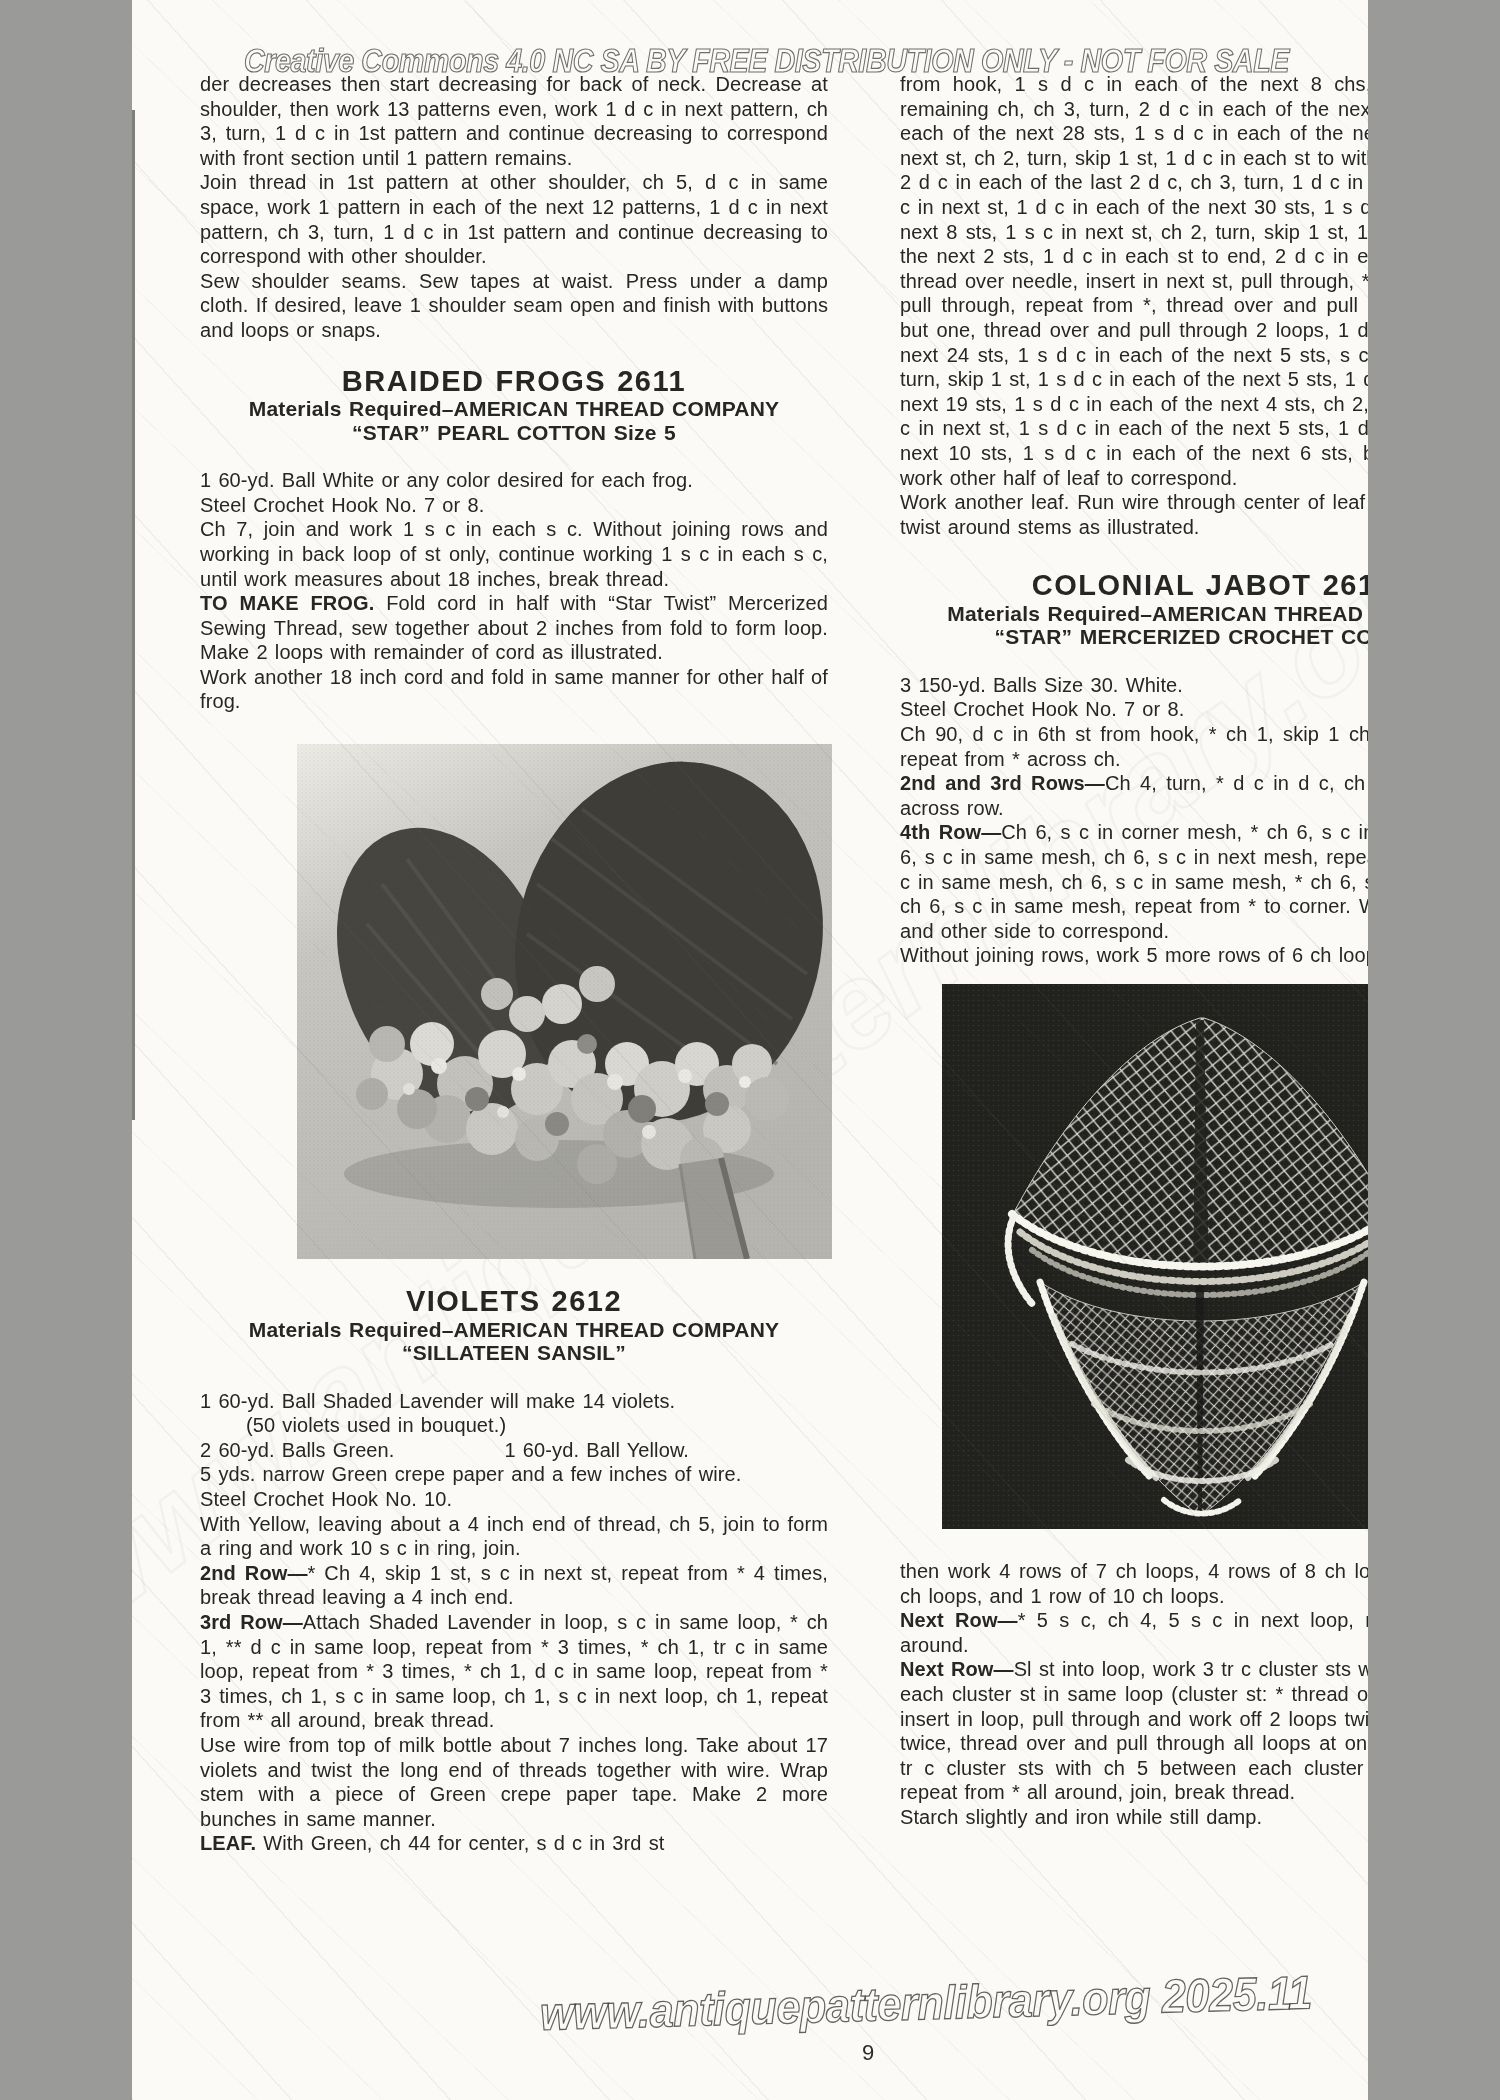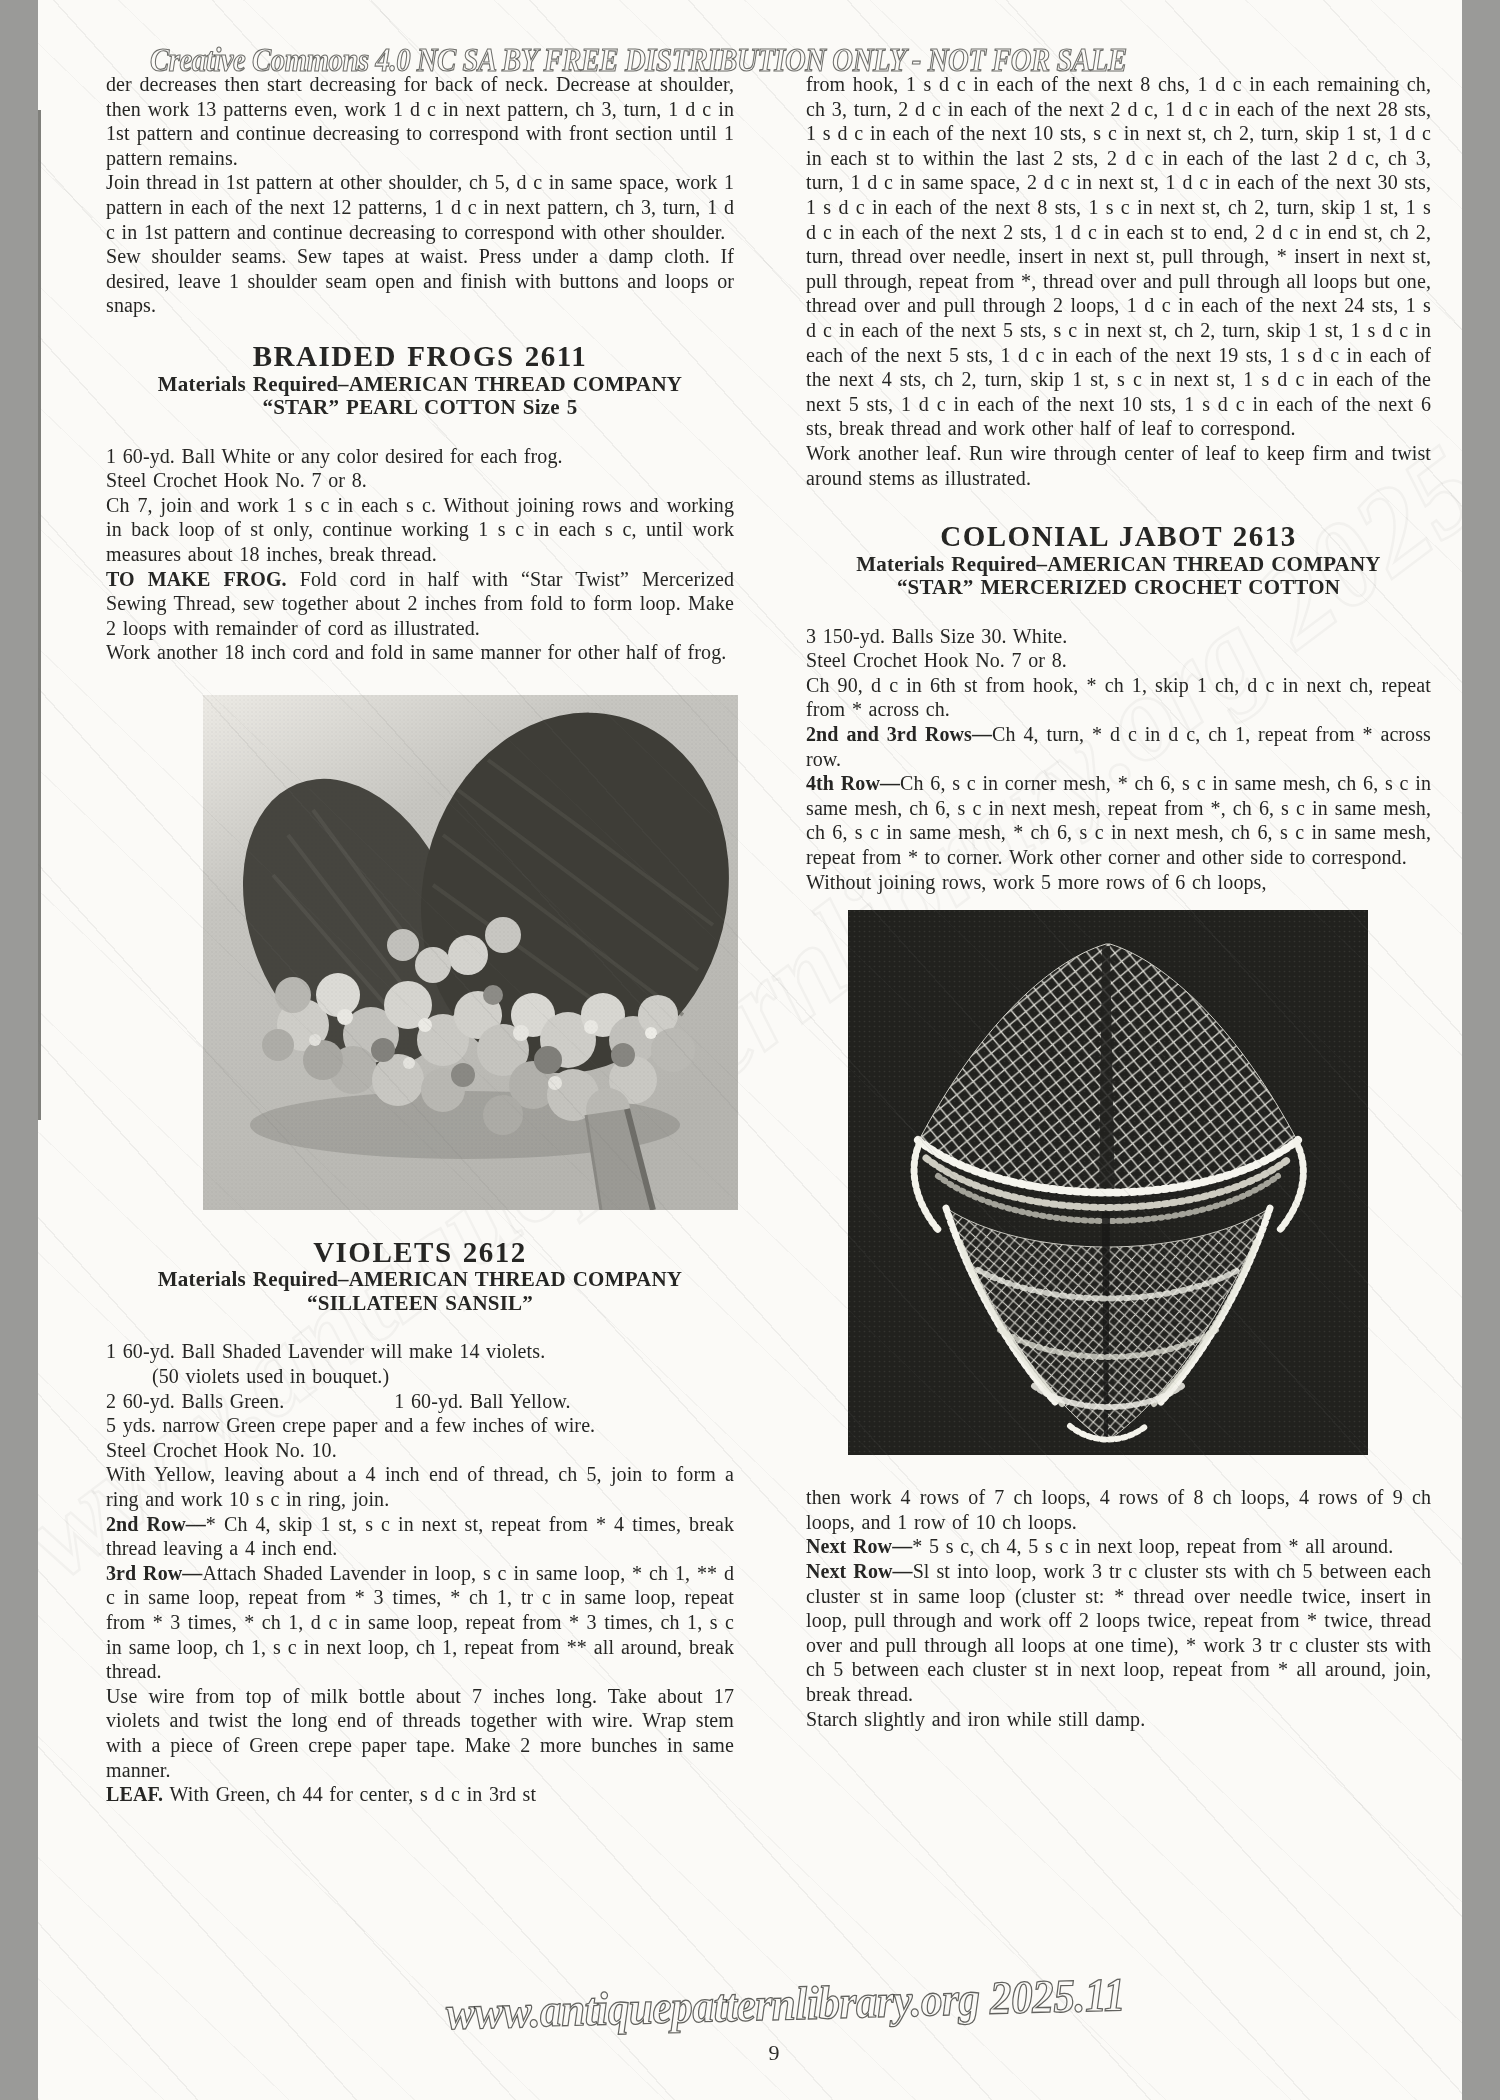--- a/index.html
+++ b/index.html
@@ -1,19 +1,19 @@
 <!DOCTYPE html>
 <html><head>
 <meta charset="utf-8">
 <style>
   html,body {margin:0; padding:0; background:#9a9a98;}
   .page {
-    position:relative; width:1424px; height:2100px; margin:0 auto;
+    position:relative; width:1236px; height:2100px; margin:0 auto;
     background:#fbfaf7; overflow:hidden;
-    font-family:Liberation Serif, serif; color:#262624;
+    font-family:Liberation Sans, sans-serif; color:#262624;
   }
   
   .scanlines {
     position:absolute; inset:0; z-index:6; pointer-events:none;
     background:
       repeating-linear-gradient(48deg, rgba(110,110,108,0.09) 0 1.4px, transparent 1.4px 118px),
       repeating-linear-gradient(44deg, rgba(110,110,108,0.06) 0 1px, transparent 1px 87px);
   }
   .left-edge-mark {
     position:absolute; left:0; top:110px; width:3px; height:1010px;

